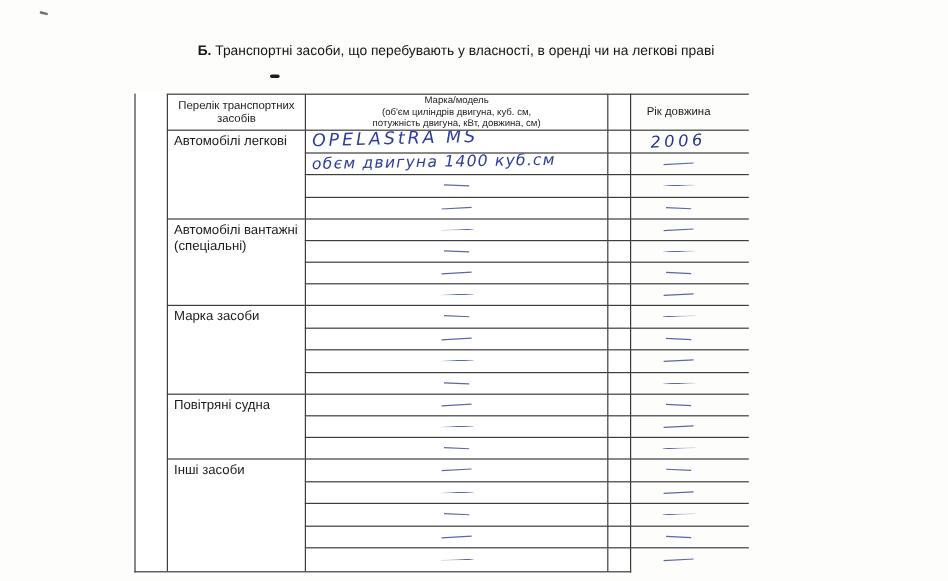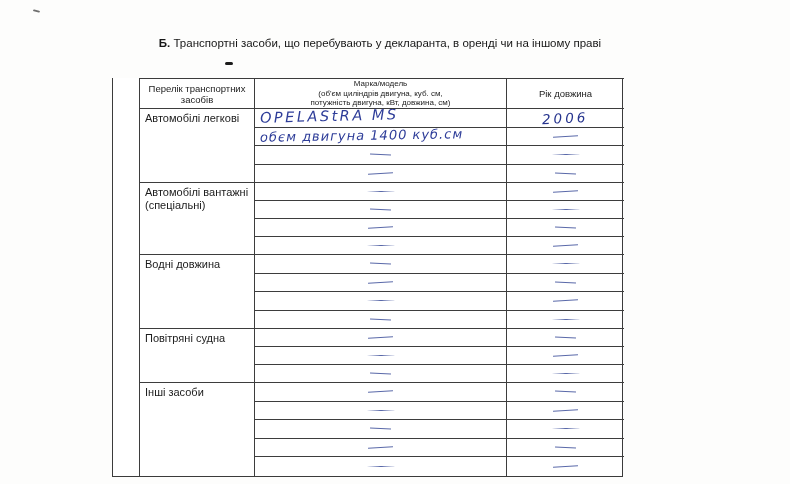--- a/index.html
+++ b/index.html
@@ -27,21 +27,21 @@
     position:absolute;left:225px;top:62px;width:8px;height:3px;
     background:#1c1c1c;border-radius:2px;
   }
   .ink-sq{
     position:absolute;left:217px;top:345px;width:6px;height:3px;
     background:#141414;border-radius:1px;
   }
 
   
   .tbl{
-    position:absolute;left:112px;top:78px;width:511px;
+    position:absolute;left:112px;top:78px;width:414px;
     display:grid;
     grid-template-columns:26px 115px 252px 118px;
     border:1.7px solid #3b3b3b;border-top:none;
     box-sizing:border-box;
     background:#fff;
   }
   .c{box-sizing:border-box;display:flex;align-items:center;overflow:hidden;}
   .bl{border-left:1.4px solid #3d3d3d;}
   .bb{border-bottom:1.4px solid #3d3d3d;}
   .ht{border-top:1.7px solid #3b3b3b;}
@@ -85,21 +85,21 @@
   .dash-c{width:28px;transform:rotate(-1.5deg);border-radius:60%;}
 </style>
 </head>
 <body>
 
 <div class="page">
 
   <div class="tick"></div>
 
   <div class="title">
-    <div><b>Б.</b><span> Транспортні засоби, що перебувають у декларанта, в оренді чи на іншому праві</span></div>
+    <div><b>Б.</b><span> Транспортні засоби, що перебувають у власності, в оренді чи на легкові праві</span></div>
   </div>
 
   <div class="stray-dash"></div>
   <div class="ink-sq"></div>
 
   <div class="tbl" id="tbl" style="grid-template-rows: 31px repeat(4, 18.5px) repeat(4, 18px) repeat(4, 18.5px) repeat(3, 18px) repeat(5, 18.6px);">
     <div class="c hcell" style="grid-row:1;grid-column:1;"></div>
     <div class="c hcell h-list bl ht bb" style="grid-row:1;grid-column:2;">Перелік транспортних засобів</div>
     <div class="c hcell h-model bl ht bb" style="grid-row:1;grid-column:3;">
       <span>Марка/модель</span>
@@ -152,21 +152,21 @@
       </div>
       <div class="c ycell bl bb" style="grid-area: 8 / 4;">
         <span class="hdash dash-b"></span>
       </div>
       <div class="c mcell bl bb" style="grid-area: 9 / 3;">
         <span class="hdash dash-c"></span>
       </div>
       <div class="c ycell bl bb" style="grid-area: 9 / 4;">
         <span class="hdash dash-a"></span>
       </div>
-      <div class="c slabel bl bb" style="grid-area: 10 / 2 / span 4;">Водні довжина</div>
+      <div class="c slabel bl bb" style="grid-area: 10 / 2 / span 4;">Марка засоби</div>
       <div class="c mcell bl bb" style="grid-area: 10 / 3;">
         <span class="hdash dash-b"></span>
       </div>
       <div class="c ycell bl bb" style="grid-area: 10 / 4;">
         <span class="hdash dash-c"></span>
       </div>
       <div class="c mcell bl bb" style="grid-area: 11 / 3;">
         <span class="hdash dash-a"></span>
       </div>
       <div class="c ycell bl bb" style="grid-area: 11 / 4;">

